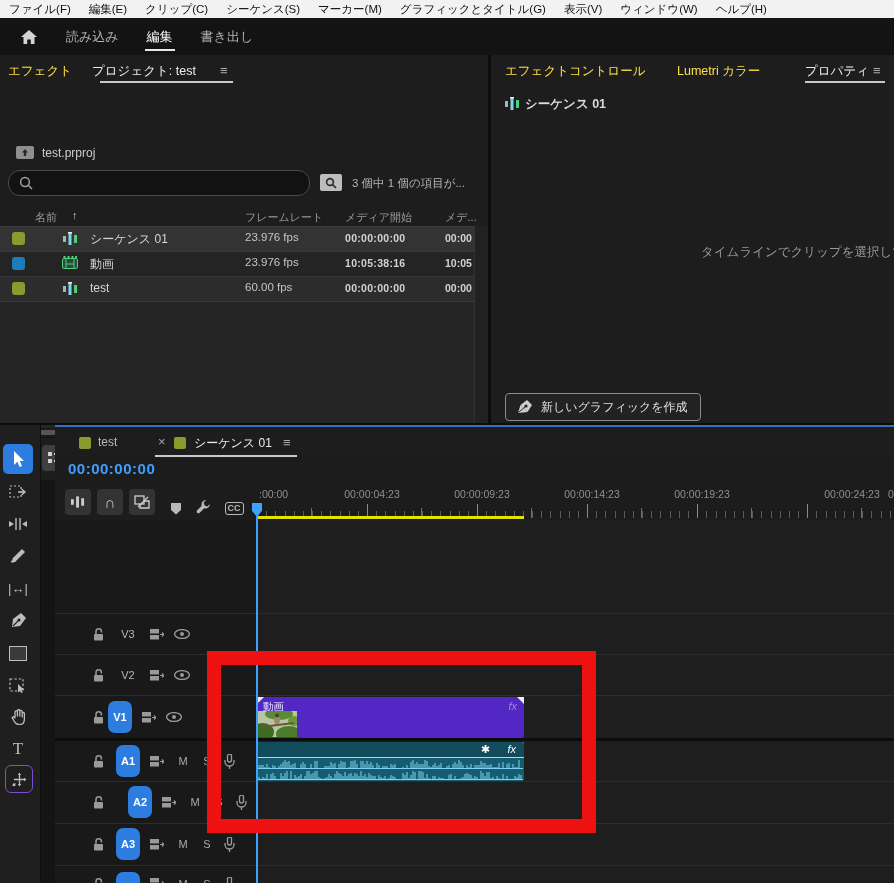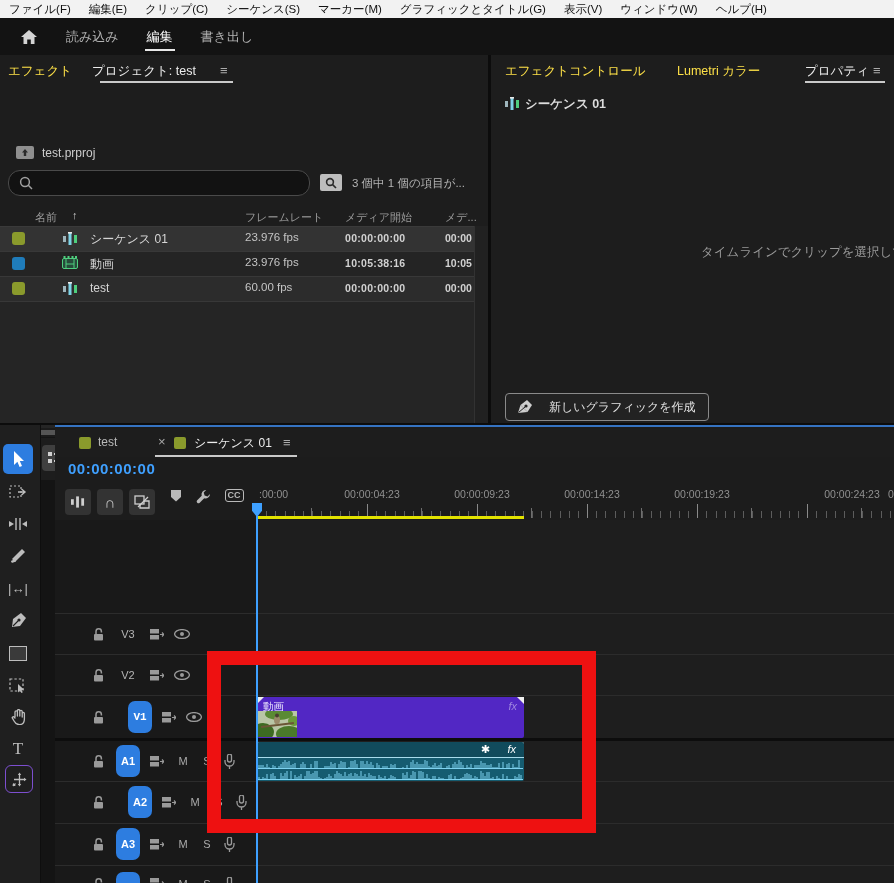--- a/index.html
+++ b/index.html
@@ -38,21 +38,21 @@
   .rfps{position:absolute;left:245px;top:4px;font-size:11.5px;color:#c4c4c4;}
   .rtc{position:absolute;left:345px;top:5px;font-size:10.5px;font-weight:bold;color:#d2d2d2;letter-spacing:.3px;}
   .rtc2{position:absolute;left:445px;top:5px;font-size:10.5px;font-weight:bold;color:#d2d2d2;}
 
   
   .tl{left:55px;top:425px;width:839px;height:458px;background:#1c1c1c;border-top:2px solid #3573c2;overflow:hidden;}
   .tl-tabbar{position:absolute;left:0;top:2px;width:100%;height:28px;background:#1d1d1d;}
   .tcode{position:absolute;left:13px;top:33px;font-size:15px;font-weight:bold;color:var(--timecode-blue,#3fa0ff);letter-spacing:.5px;}
   .tbtn{position:absolute;width:26px;height:26px;top:62px;background:#333;border-radius:4px;
         display:flex;align-items:center;justify-content:center;color:#cfcfcf;}
-  .ticon{position:absolute;top:62px;width:26px;height:26px;display:flex;align-items:flex-start;justify-content:center;color:#b9b9b9;}
+  .ticon{position:absolute;top:62px;width:26px;height:26px;display:flex;align-items:flex-end;justify-content:center;color:#b9b9b9;}
   .rlabel{position:absolute;top:61px;font-size:10.5px;color:#909090;transform:translateX(-50%);}
   .trow-line{position:absolute;left:0;width:839px;height:1px;background:#2c2c2c;}
   .thead-cell{position:absolute;left:0;width:202px;display:flex;align-items:center;}
   .tr-badge{width:24px;height:32px;background:#2d7de0;border-radius:7px;color:#fff;
             font-size:11px;font-weight:bold;display:flex;align-items:center;justify-content:center;}
   .tr-name{width:24px;text-align:center;color:#b5b5b5;font-size:11px;}
   .ms{color:#aaa;font-size:11px;width:14px;text-align:center;}
   .hicon{display:flex;align-items:center;justify-content:center;}
 
   .clip-corner-l{position:absolute;left:0;top:0;width:0;height:0;border-top:7px solid #efefef;border-right:7px solid transparent;}
@@ -274,21 +274,21 @@
           <rect x="0" y="4" width="3" height="6" fill="#9fb6bd"></rect>
           <rect x="5.5" y="1" width="3" height="12" fill="#7fd4e8"></rect>
           <rect x="5" y="0" width="4" height="1.6" fill="#e8e8e8"></rect>
           <rect x="11" y="3" width="3" height="8" fill="#4fcf7f"></rect>
         </svg>
     </span>
     <span class="abs" style="left:34px;top:41px;font-size:12.5px;font-weight:bold;color:#dcdcdc;">シーケンス 01</span>
 
     <div class="abs nowrap" style="left:210px;top:189px;width:193px;overflow:hidden;font-size:12.5px;color:#9a9a9a;">タイムラインでクリップを選択して</div>
 
-    <div class="abs" style="left:14px;top:338px;height:26px;padding:0 12px;border:1px solid #8a8a8a;border-radius:4px;display:flex;align-items:center;gap:16px;background:#222;">
+    <div class="abs" style="left:14px;top:338px;height:26px;padding:0 12px;border:1px solid #8a8a8a;border-radius:4px;display:flex;align-items:center;gap:8px;background:#222;">
       <svg width="15" height="14" viewBox="0 0 15 14">
           <path d="M9 0 L14 5 L9.5 12 L2.5 5 Z" fill="#cfcfcf"></path>
           <circle cx="8" cy="6" r="1.6" fill="#222"></circle>
           <path d="M2.5 5 L0 13 L9.5 12 Z" fill="#cfcfcf"></path>
           <line x1="0.5" y1="12.5" x2="7" y2="7" stroke="#222" stroke-width="1"></line>
         </svg>
       <span style="font-size:12px;color:#e2e2e2;">新しいグラフィックを作成</span>
     </div>
   </div>
 
@@ -472,21 +472,21 @@
         </span>
       </div>
 
       <div class="thead-cell" style="top:176px;height:42px;">
         <span class="hicon" style="margin-left:38px;">
           <svg width="11" height="13" viewBox="0 0 11 13">
               <rect x="1" y="6" width="9" height="6.5" rx="1" fill="#9a9a9a"></rect>
               <path d="M3 6 V3.5 a2.7 2.7 0 0 1 5.4 0 V4.5" fill="none" stroke="#9a9a9a" stroke-width="1.5"></path>
             </svg>
         </span>
-        <span class="tr-badge" style="margin-left:24px;font-family:Liberation Mono, monospace;">V1</span>
+        <span class="tr-badge" style="margin-left:4px;">V1</span>
         <span class="hicon" style="margin-left:10px;">
           <svg width="14" height="11" viewBox="0 0 14 11">
               <rect x="0" y="0" width="9" height="4.5" fill="#9a9a9a"></rect>
               <rect x="0" y="6" width="9" height="4.5" fill="#9a9a9a"></rect>
               <path d="M10 5.5 L14 5.5 M12 3.5 L14 5.5 L12 7.5" stroke="#9a9a9a" stroke-width="1.2" fill="none"></path>
             </svg>
         </span>
         <span class="hicon" style="margin-left:10px;">
           <svg width="16" height="10" viewBox="0 0 16 10">
               <ellipse cx="8" cy="5" rx="7.4" ry="4.4" fill="none" stroke="#9a9a9a" stroke-width="1.3"></ellipse>

